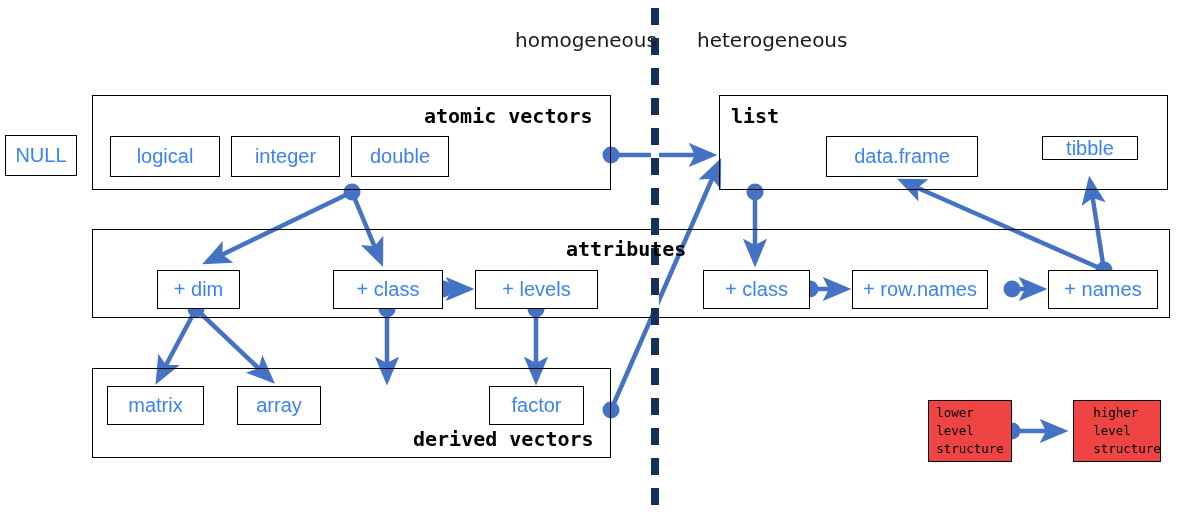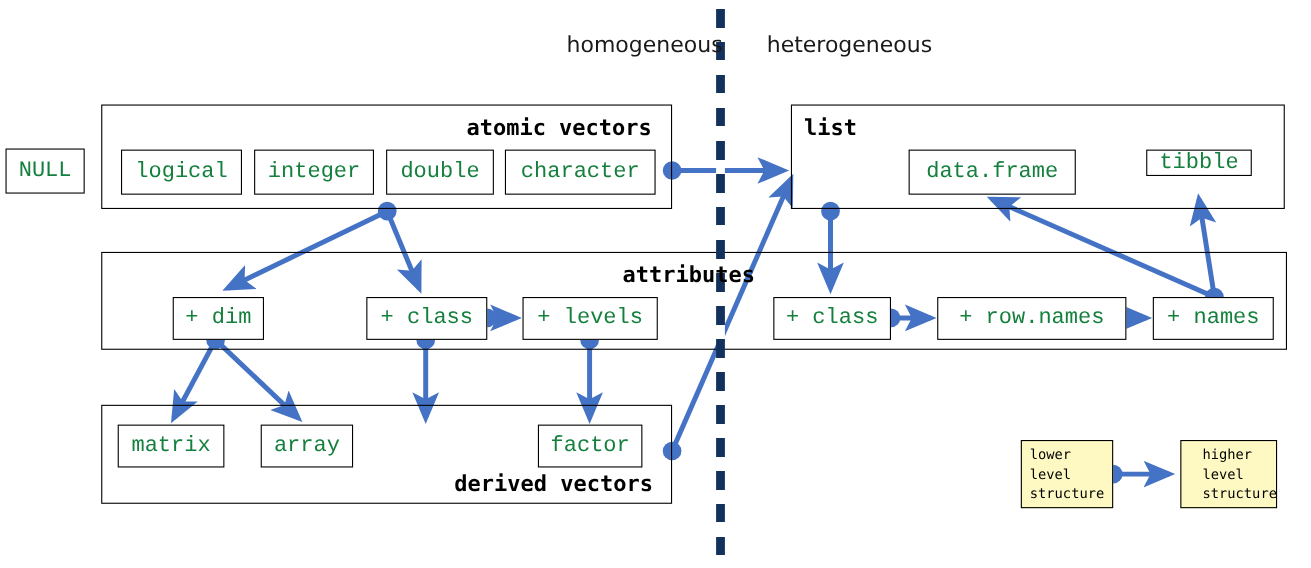--- a/index.html
+++ b/index.html
@@ -26,23 +26,23 @@
     pointer-events: none;
   }
   .box {
     position: absolute;
     box-sizing: border-box;
     border: 1.6px solid #000000;
     background: #ffffff;
     display: flex;
     align-items: center;
     justify-content: center;
-    font-family: Liberation Mono, monospace;
+    font-family: Liberation Sans, sans-serif;
     font-size: 20px;
-    color: #15803d;
+    color: #3b82f6;
     white-space: pre;
     z-index: 3;
   }
   .container {
     position: absolute;
     box-sizing: border-box;
     border: 1.4px solid #000000;
     background: transparent;
     z-index: 1;
   }
@@ -60,21 +60,21 @@
     font-family: "DejaVu Sans", sans-serif;
     font-size: 20px;
     color: #1a1a1a;
     white-space: pre;
     z-index: 2;
   }
   .legend-box {
     position: absolute;
     box-sizing: border-box;
     border: 1.6px solid #000000;
-    background: #fef9c3;
+    background: #ef4444;
     display: flex;
     flex-direction: column;
     align-items: center;
     justify-content: center;
     font-family: "DejaVu Sans Mono", monospace;
     font-size: 12.5px;
     line-height: 1.45;
     color: #000000;
     white-space: pre;
     z-index: 3;
@@ -175,36 +175,35 @@
   <div class="axis-label" style="left:475px; top:28px;margin-left:40px;">homogeneous</div>
   <div class="axis-label" style="left:697px; top:28px;">heterogeneous</div>
 
   <div class="box" style="left:5px; top:135px; width:72px; height:41px;">NULL</div>
 
   <div class="container" style="left:92px; top:95px; width:519px; height:95px;"></div>
   <div class="container-label" style="left:424px; top:104px;">atomic vectors</div>
   <div class="box" style="left:110px; top:136px; width:110px; height:41px;">logical</div>
   <div class="box" style="left:231px; top:136px; width:109px; height:41px;">integer</div>
   <div class="box" style="left:351px; top:136px; width:98px; height:41px;">double</div>
-  <div class="box" style="left:459px; top:136px; width:137px; height:41px;">character</div>
 
   <div class="container" style="left:719px; top:95px; width:449px; height:95px;"></div>
   <div class="container-label" style="left:731px; top:104px;">list</div>
   <div class="box" style="left:826px; top:136px; width:152px; height:41px;">data.frame</div>
   <div class="box" style="left:1042px; top:136px; width:96px; height:24px;">tibble</div>
 
   <div class="container" style="left:92px; top:229px; width:1078px; height:89px;"></div>
   <div class="container-label" style="left:566px; top:237px;">attributes</div>
 
   <div class="box" style="left:157px; top:270px; width:83px; height:39px;">+ dim</div>
   <div class="box" style="left:333px; top:270px; width:110px; height:39px;">+ class</div>
   <div class="box" style="left:475px; top:270px; width:123px; height:39px;">+ levels</div>
 
   <div class="box" style="left:703px; top:270px; width:107px; height:39px;">+ class</div>
-  <div class="box" style="left:852px; top:270px; width:172px; height:39px;">+ row.names</div>
+  <div class="box" style="left:852px; top:270px; width:136px; height:39px;">+ row.names</div>
   <div class="box" style="left:1048px; top:270px; width:110px; height:39px;">+ names</div>
 
   <div class="container" style="left:92px; top:368px; width:519px; height:90px;"></div>
   <div class="container-label" style="left:413px; top:427px;">derived vectors</div>
   <div class="box" style="left:107px; top:386px; width:97px; height:39px;">matrix</div>
   <div class="box" style="left:237px; top:386px; width:84px; height:39px;">array</div>
   <div class="box" style="left:489px; top:386px; width:95px; height:39px;">factor</div>
 
   <div class="legend-box" style="left:928px; top:400px; width:84px; height:62px;">lower
 level

